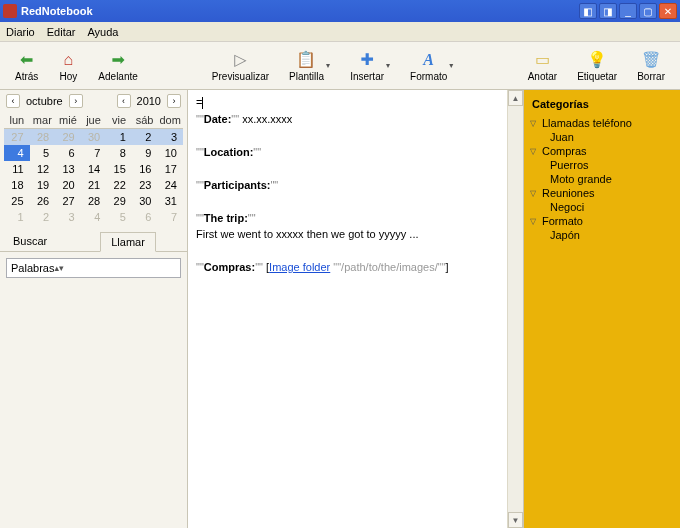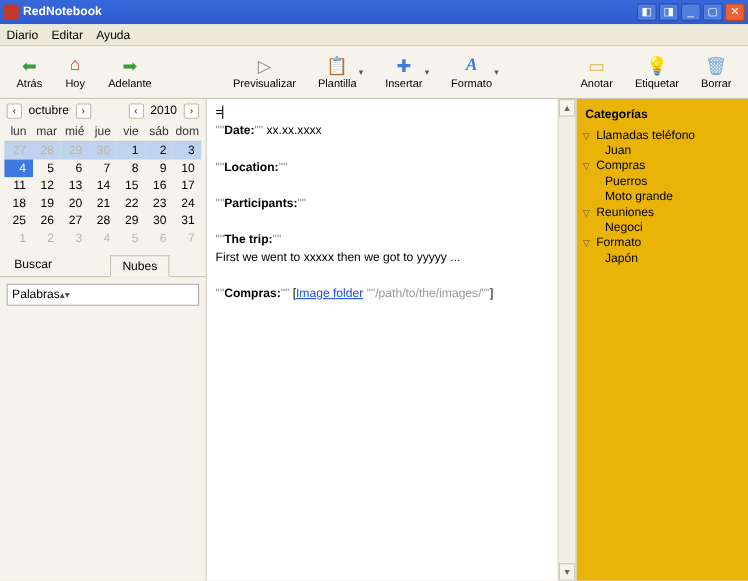--- a/index.html
+++ b/index.html
@@ -211,21 +211,21 @@
               <td class="dim">4</td>
               <td class="dim">5</td>
               <td class="dim">6</td>
               <td class="dim">7</td>
             </tr>
           </tbody>
         </table>
     </div>
     <div class="tabs">
       <div class="tab">Buscar</div>
-      <div class="tab active">Nubes</div>
+      <div class="tab active">Llamar</div>
     </div>
     <div class="combo">
       <span>Palabras</span>
       <span class="cdrop">▴▾</span>
     </div>
   </div>
 
   <div class="centerpane">
     <div class="editor">=<span class="cursor"></span>
 <span class="dq">""</span><span class="label">Date:</span><span class="dq">""</span> <span>xx.xx.xxxx</span>

